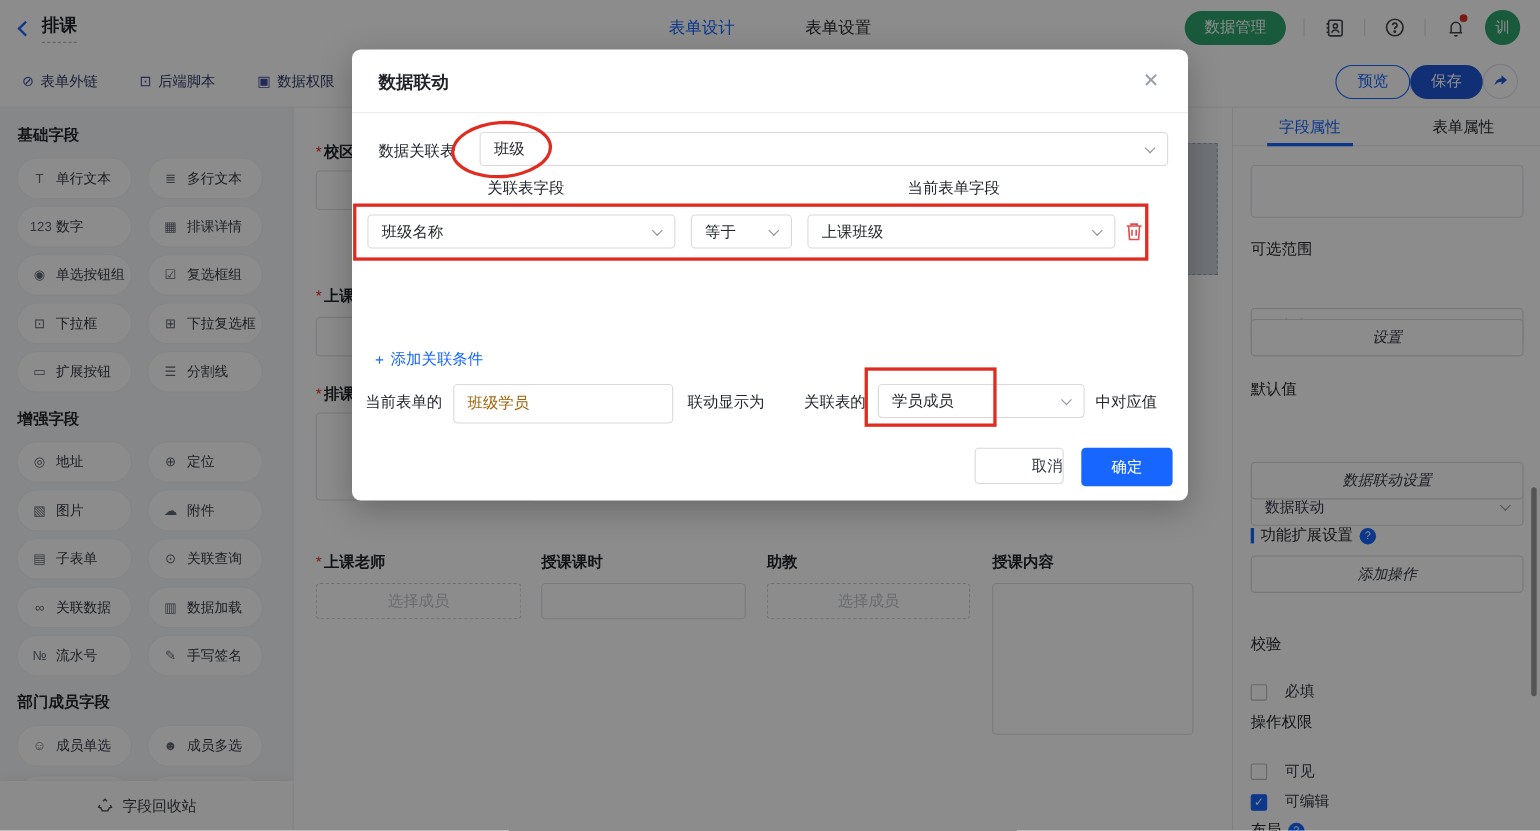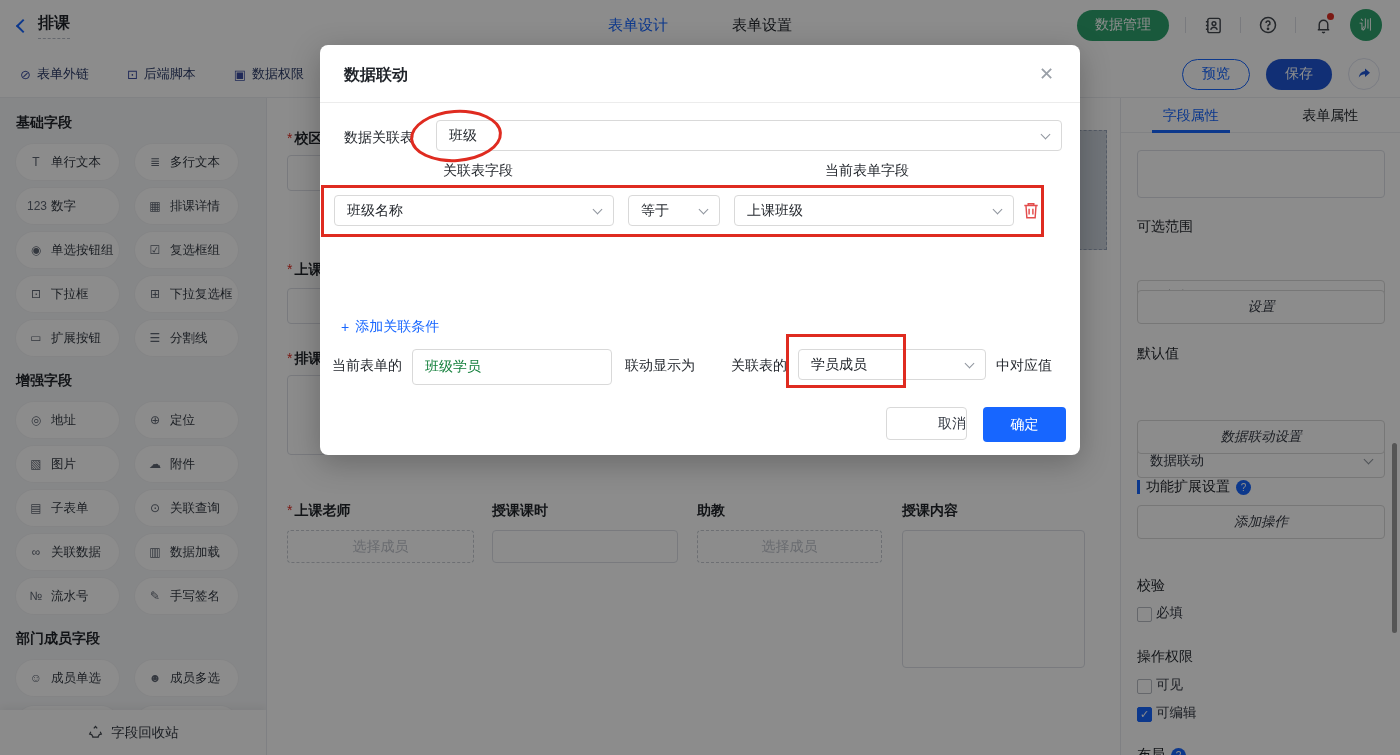--- a/index.html
+++ b/index.html
@@ -20,21 +20,21 @@
   .hicon { width:22px; height:22px; display:flex; align-items:center; justify-content:center; color:#42474e; cursor:pointer; }
   .bell-wrap { position:relative; }
   .bell-dot { position:absolute; right:0px; top:-1px; width:7px; height:7px; border-radius:50%; background:#e02e24; }
   .avatar { width:32px; height:32px; border-radius:50%; background:#2ea36d; color:#fff; font-size:13px; display:flex; align-items:center; justify-content:center; cursor:pointer; }
 
   
   .toolbar { position:absolute; left:0; top:50px; width:1400px; height:48px; background:#fff; border-bottom:1px solid #ebedf0; z-index:1; }
   .tb-left { position:absolute; left:20px; top:0; height:48px; display:flex; align-items:center; gap:38px; }
   .tb-item { display:flex; align-items:center; gap:6px; font-size:13px; color:#2b3a67; cursor:pointer; }
   .tb-item .glyph { font-size:13px; color:#3d4ea0; }
-  .tb-right { position:absolute; right:20px; top:8px; display:flex; align-items:center; gap:16px; }
+  .tb-right { position:absolute; right:20px; top:8px; display:flex; align-items:center; }
   .btn-preview { width:68px; height:31px; border-radius:16px; border:1px solid #1766ff; color:#1766ff; background:#fff; font-size:14px; cursor:pointer; }
   .btn-save { width:66px; height:31px; border-radius:16px; border:none; color:#fff; background:#1f57d6; font-size:14px; cursor:pointer; }
   .share-circle { width:32px; height:32px; border-radius:50%; background:#fff; border:1px solid #dfe3ef; display:flex; align-items:center; justify-content:center; cursor:pointer; }
 
   
   .sidebar { position:absolute; left:0; top:98px; width:267px; height:657px; background:#f5f6f8; border-right:1px solid #e8eaee; z-index:1; overflow:hidden; }
   .sec-title { font-size:14px; font-weight:700; color:#1f2329; margin:16px 0 12px 16px; }
   .field-grid { display:flex; flex-wrap:wrap; gap:8px 16px; padding:0 13px 0 16px; }
   .field-pill { width:103px; height:36px; background:#fff; border-radius:18px; display:flex; align-items:center; gap:6px; padding-left:11px; cursor:grab; box-shadow:0 0 0 1px rgba(0,0,0,0.02); }
   .field-pill .glyph { font-size:12px; color:#5f6673; width:18px; text-align:center; flex:none; }
@@ -57,37 +57,37 @@
   .panel-tab.active { color:#1766ff; }
   .panel-tab.active::after { content:""; position:absolute; left:50%; transform:translateX(-50%); bottom:-1px; width:78px; height:3px; background:#1766ff; }
   .p-abs { position:absolute; }
   .p-label { font-size:14px; font-weight:400; color:#1f2329; }
   .p-select { width:248px; height:34px; border:1px solid #d9d9d9; border-radius:4px; background:#fff; display:flex; align-items:center; padding:0 12px; font-size:13.5px; color:#333842; position:relative; cursor:pointer; }
   .p-btn { width:248px; height:34px; border:1px solid #d9d9d9; border-radius:4px; background:#fff; font-size:13.5px; color:#333842; cursor:pointer;font-style:italic; }
   .p-box-empty { width:248px; height:48px; border:1px solid #dcdfe6; border-radius:4px; background:#fff; }
   .sec-head { display:flex; align-items:center; gap:6px; }
   .sec-bar { width:3px; height:14px; background:#1766ff; }
   .help-dot { width:15px; height:15px; border-radius:50%; background:#1766ff; color:#fff; font-size:10px; display:flex; align-items:center; justify-content:center; }
-  .chk-row { display:flex; align-items:flex-end; gap:4px; font-size:13.5px; color:#333842; }
+  .chk-row { display:flex; align-items:center; gap:16px; font-size:13.5px; color:#333842;margin-top:16px; }
   .chk { width:15px; height:15px; border:1px solid #b8bcc4; border-radius:2px; background:#fff; cursor:pointer; }
   .chk.on { background:#1766ff; border-color:#1766ff; color:#fff; font-size:11px; display:flex; align-items:center; justify-content:center; }
   .panel-scrollthumb { position:absolute; right:3px; top:345px; width:5px; height:190px; border-radius:3px; background:#9b9b9b; }
 
   .chev { display:inline-block; width:7px; height:7px; border-right:1.4px solid #8f959e; border-bottom:1.4px solid #8f959e; transform:rotate(45deg); }
   .chev.abs { position:absolute; right:12px; top:50%; margin-top:-5px; }
 
   
   .overlay { position:absolute; inset:0; background:rgba(0,0,0,0.45); z-index:10; }
   .modal { position:absolute; left:320px; top:45px; width:760px; height:410px; background:#fff; border-radius:8px; box-shadow:0 8px 30px rgba(0,0,0,0.25); z-index:20; }
   .modal-title { position:absolute; left:24px; top:20px; font-size:16px; font-weight:600; color:#1f2329; }
   .modal-close { position:absolute; right:26px; top:18px; font-size:18px; color:#9aa0a8; cursor:pointer; }
   .modal-divider { position:absolute; left:0; top:57px; width:760px; height:1px; background:#ececec; }
   .m-label { position:absolute; font-size:14px; color:#1f2329; white-space:nowrap; }
   .m-select { position:absolute; height:31px; border:1px solid #d9d9d9; border-radius:4px; background:#fff; display:flex; align-items:center; padding:0 12px; font-size:14px; color:#1f2329; cursor:pointer; }
-  .m-input { position:absolute; height:26px; border:1px solid #d9d9d9; border-radius:4px; background:#fff; display:flex; align-items:center; padding:17px 12px; font-size:14px; color:#15803d; }
+  .m-input { position:absolute; height:26px; border:1px solid #d9d9d9; border-radius:4px; background:#fff; display:flex; align-items:center; padding:17px 12px; font-size:14px; color:#a16207; }
   .m-colhead { position:absolute; font-size:14px; color:#1f2329; }
   .add-link { position:absolute; left:21px; top:273px; display:flex; align-items:center; gap:6px; color:#1766ff; font-size:14px; cursor:pointer; }
   .trash { position:absolute; left:702px; top:156px; cursor:pointer; }
   .m-cancel { position:absolute; left:566px; top:362px; width:81px; height:33px; background:#fff; border:1px solid #d9d9d9; border-radius:4px; font-size:14px; color:#333842; cursor:pointer;text-align:right; }
   .m-ok { position:absolute; left:663px; top:362px; width:83px; height:35px; background:#1766ff; border:none; border-radius:4px; font-size:14px; color:#fff; cursor:pointer; }
 
   
   .anno { position:absolute; border:3px solid #df2b20; z-index:30; pointer-events:none; }
   .anno-ellipse { left:410px; top:110px; width:92px; height:52px; border-radius:50%; transform:rotate(-4deg); }
   .anno-rect1 { left:321px; top:185px; width:723px; height:52px; }

